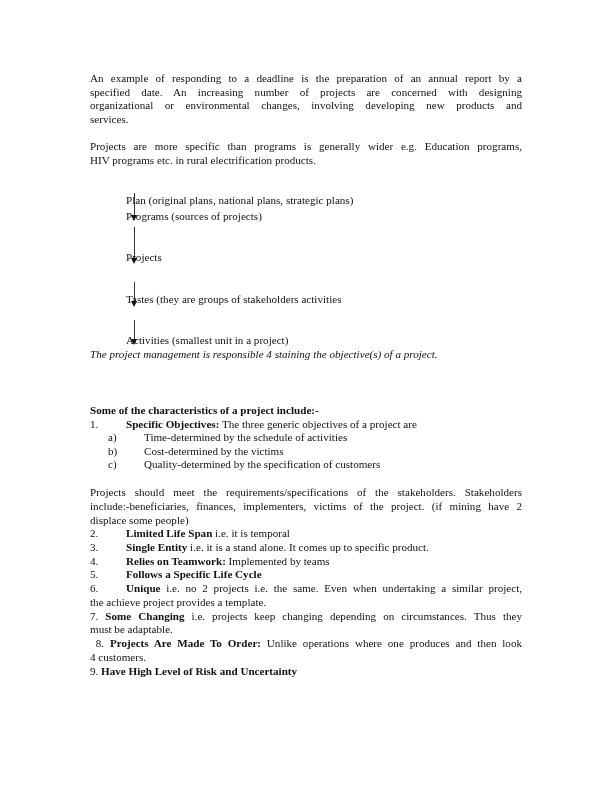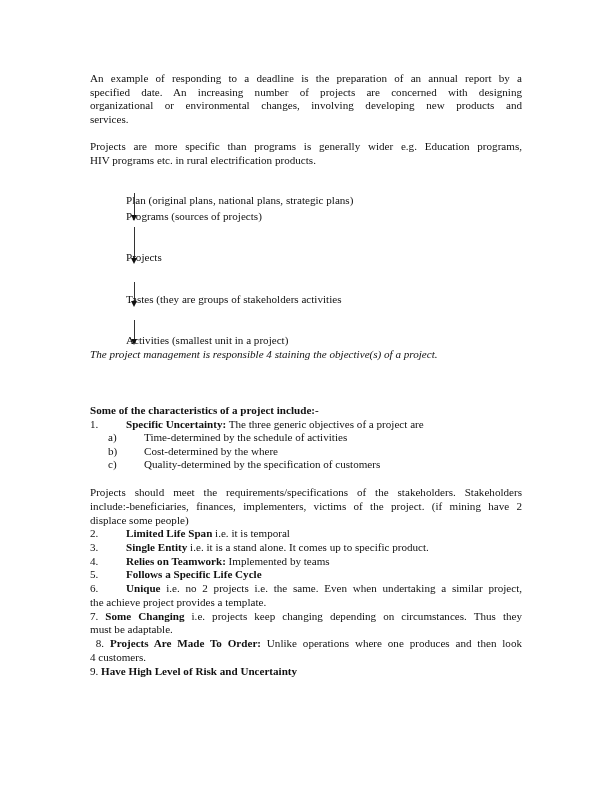--- a/index.html
+++ b/index.html
@@ -39,27 +39,27 @@
   <div class="line" style="left:126px;top:293px;">Tastes (they are groups of stakeholders activities</div>
   <div class="arrow" style="top:320px;height:21px;"></div>
   <div class="line" style="left:126px;top:334px;">Activities (smallest unit in a project)</div>
 </div>
 
 <div class="line" style="left:90px;top:348px;font-style:italic;">The project management is responsible 4 staining the objective(s) of a project.</div>
 
 <div class="line b" style="left:90px;top:404px;">Some of the characteristics of a project include:-</div>
 
 <div class="line" style="left:90px;top:417.5px;">
-  <span class="num">1.</span><span class="b">Specific Uncertainty:</span><span> The three generic objectives of a project are</span>
+  <span class="num">1.</span><span class="b">Specific Objectives:</span><span> The three generic objectives of a project are</span>
 </div>
 <div class="line" style="left:108px;top:431px;">
   <span class="sub-letter">a)</span><span>Time-determined by the schedule of activities</span>
 </div>
 <div class="line" style="left:108px;top:444.5px;">
-  <span class="sub-letter">b)</span><span>Cost-determined by the where</span>
+  <span class="sub-letter">b)</span><span>Cost-determined by the victims</span>
 </div>
 <div class="line" style="left:108px;top:458px;">
   <span class="sub-letter">c)</span><span>Quality-determined by the specification of customers</span>
 </div>
 
 <div>
   <div class="line just" style="left:90px;width:432px;top:486px;">Projects should meet the requirements/specifications of the stakeholders. Stakeholders</div>
   <div class="line just" style="left:90px;width:432px;top:500px;">include:-beneficiaries, finances, implementers, victims of the project. (if mining have 2</div>
   <div class="line" style="left:90px;top:513.5px;">displace some people)</div>
 </div>

